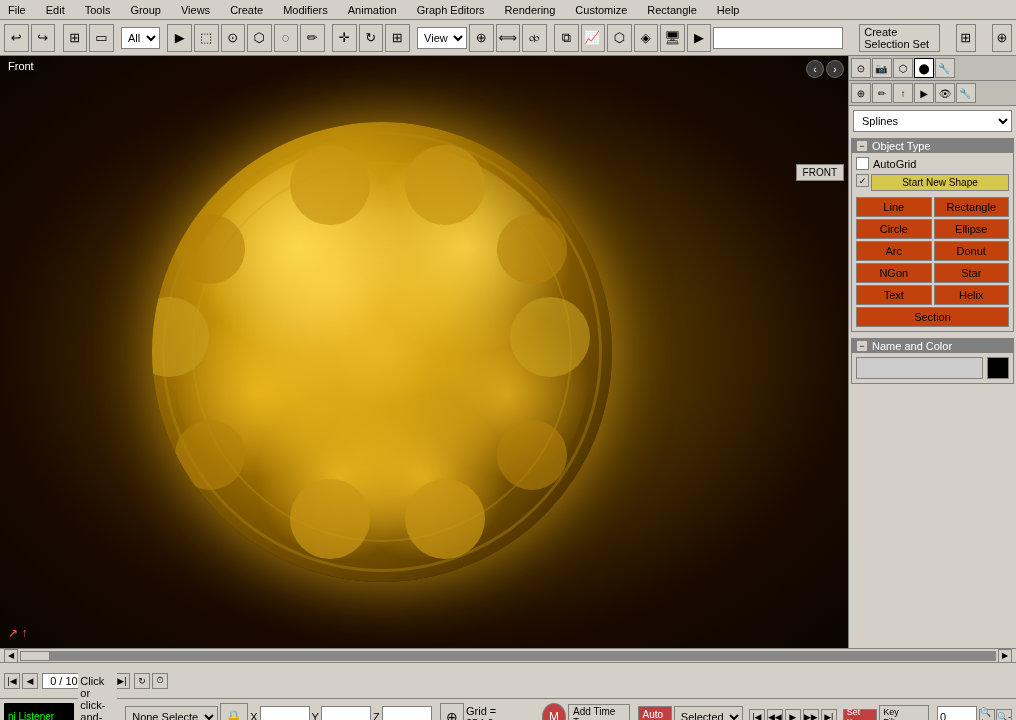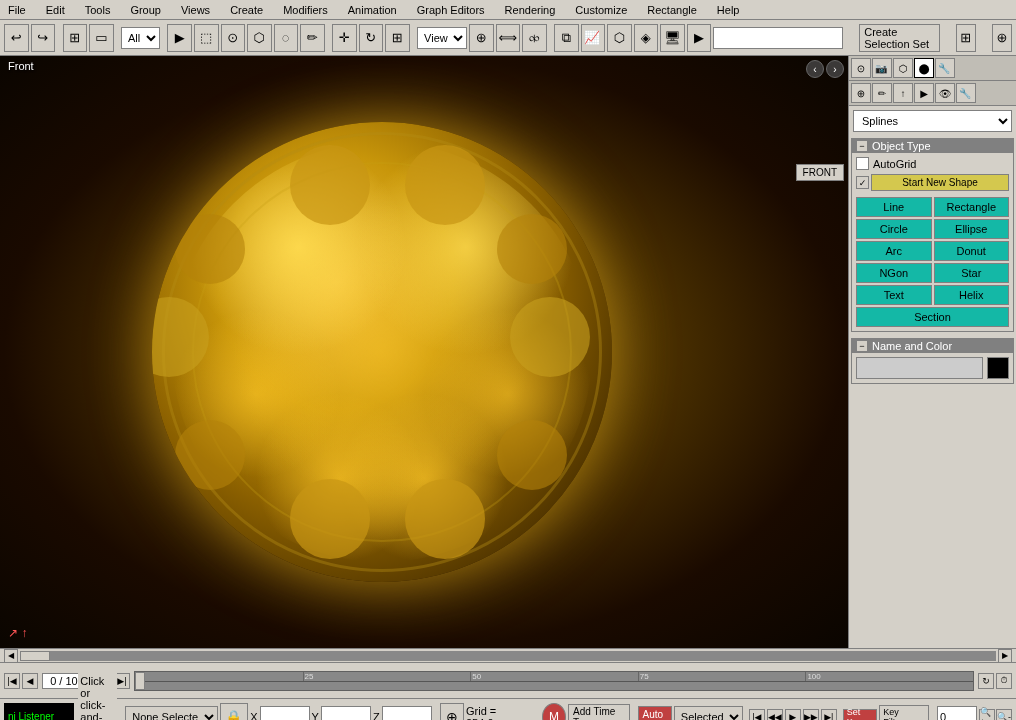--- a/index.html
+++ b/index.html
@@ -51,28 +51,28 @@
     .panel-section { margin: 2px; border: 1px solid #808080; background: #d4d0c8; }
     .panel-section-header { background: #808080; color: white; font-size: 11px; padding: 1px 4px; display: flex; align-items: center; gap: 4px; cursor: pointer; }
     .panel-section-header .collapse-btn { width: 12px; height: 12px; background: #d4d0c8; border: 1px solid #808080; display: flex; align-items: center; justify-content: center; font-size: 9px; color: #000; }
     .panel-section-content { padding: 4px; }
 
     
     .autogrid-row { display: flex; align-items: center; gap: 4px; margin-bottom: 4px; }
     .check-box { width: 13px; height: 13px; border: 1px solid #808080; background: #fff; display: flex; align-items: center; justify-content: center; cursor: pointer; font-size: 9px; }
 
     
-    .start-new-shape-row { display: flex; align-items: center; gap: 2px; margin-bottom: 6px; }
+    .start-new-shape-row { display: flex; align-items: flex-start; gap: 2px; margin-bottom: 6px; }
     .start-new-shape-cb { width: 13px; height: 13px; border: 1px solid #808080; background: #d4d0c8; display: flex; align-items: center; justify-content: center; cursor: pointer; font-size: 9px; }
     .start-new-shape-cb.checked::after { content: '✓'; font-size: 9px; }
     .start-new-shape-btn { flex: 1; background: #d4c84e; border: 1px solid #808080; font-size: 10px; padding: 2px 4px; cursor: pointer; text-align: center; }
 
     
     .shape-grid { display: grid; grid-template-columns: 1fr 1fr; gap: 2px; }
-    .shape-btn { background: #14b8a6; border: 1px solid #808080; font-size: 11px; padding: 3px 2px; text-align: center; cursor: pointer; }
+    .shape-btn { background: #c2410c; border: 1px solid #808080; font-size: 11px; padding: 3px 2px; text-align: center; cursor: pointer; }
     .shape-btn.wide { grid-column: 1 / -1; }
 
     
     .name-color-content { padding: 4px; }
     .color-row { display: flex; align-items: center; gap: 4px; }
     .color-input { flex: 1; height: 22px; background: #ccc; border: 1px solid #808080; }
     .color-swatch { width: 22px; height: 22px; background: #000; border: 1px solid #808080; cursor: pointer; }
 
     
     #bottom-area { height: 36px; background: #d4d0c8; border-top: 1px solid #808080; display: flex; align-items: center; padding: 0 4px; gap: 4px; }
@@ -286,31 +286,20 @@
 <div id="bottom-area">
   <div style="display:flex; align-items:center; gap:2px;">
     <div class="nav-btn">|◀</div>
     <div class="nav-btn">◀</div>
   </div>
   <div class="frame-counter">0 / 100</div>
   <div style="display:flex; align-items:center; gap:2px;">
     <div class="nav-btn">▶</div>
     <div class="nav-btn">▶|</div>
   </div>
-  <div class="timeline-track">
-
-    <div style="display:flex; height:10px; border-bottom:1px solid #555; background:#888;">
-      <div style="flex:1; border-left:1px solid #666; color:#ddd; font-size:8px; padding-left:1px;">0</div>
-      <div style="flex:1; border-left:1px solid #666; color:#ddd; font-size:8px; padding-left:1px;">25</div>
-      <div style="flex:1; border-left:1px solid #666; color:#ddd; font-size:8px; padding-left:1px;">50</div>
-      <div style="flex:1; border-left:1px solid #666; color:#ddd; font-size:8px; padding-left:1px;">75</div>
-      <div style="flex:1; border-left:1px solid #666; color:#ddd; font-size:8px; padding-left:1px;">100</div>
-    </div>
-    <div class="timeline-thumb"></div>
-  </div>
   <div style="display:flex; gap:2px; align-items:center;">
     <div class="nav-btn">↻</div>
     <div class="nav-btn">⏱</div>
   </div>
 </div>
 
 <div id="status-bar">
   <div class="status-left">ni Listener</div>
   <div class="status-hint">Click or click-and-drag to select objects</div>
 

